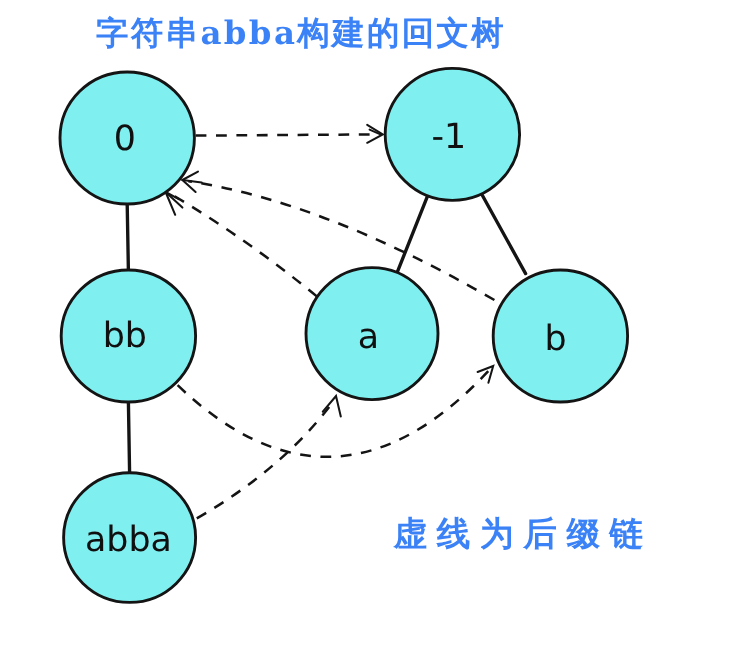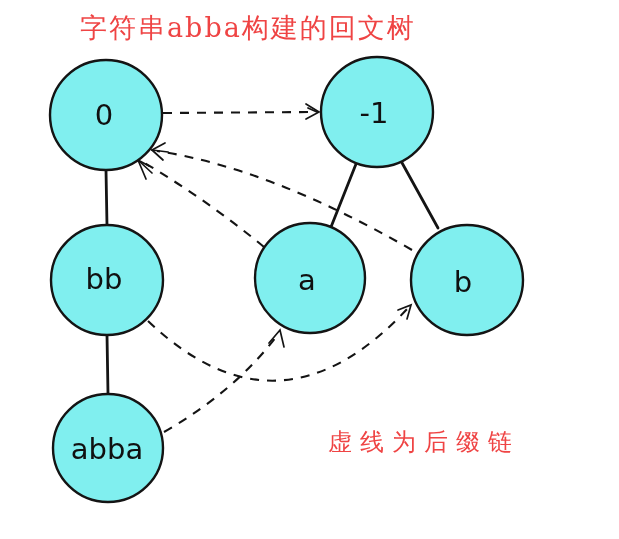--- a/index.html
+++ b/index.html
@@ -10,35 +10,35 @@
   #stage {
     position: relative;
     width: 619px;
     height: 539px;
     background: #ffffff;
     overflow: hidden;
     font-family: "DejaVu Sans", sans-serif;
   }
   .cjk-text {
     position: absolute;
-    color: #ef4444;
+    color: #3b82f6;
     font-family: "DejaVu Serif", serif;
-    font-weight: 400;
+    font-weight: 700;
     white-space: nowrap;
   }
   #title-text {
     left: 80px;
     top: 10px;
     font-size: 27px;
     letter-spacing: 2px;
   }
   #legend-text {
     left: 328px;
     top: 426px;
-    font-size: 24px;
+    font-size: 28px;
     letter-spacing: 8px;
   }
   svg { position: absolute; left: 0; top: 0; }
   .node-ellipse {
     stroke: #141414;
     stroke-width: 2.4;
   }
   .node-label {
     fill: #101010;
     font-family: "DejaVu Sans", sans-serif;

